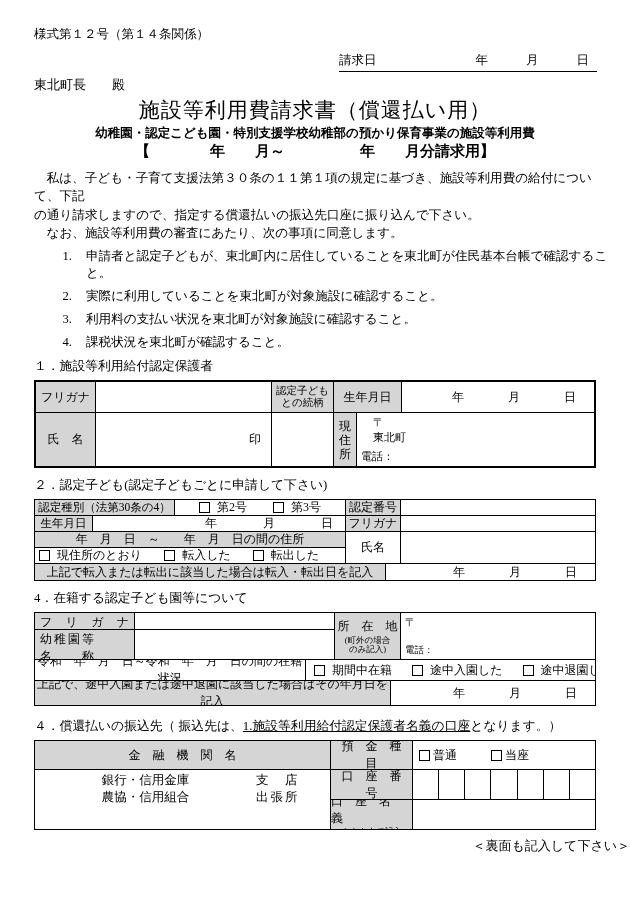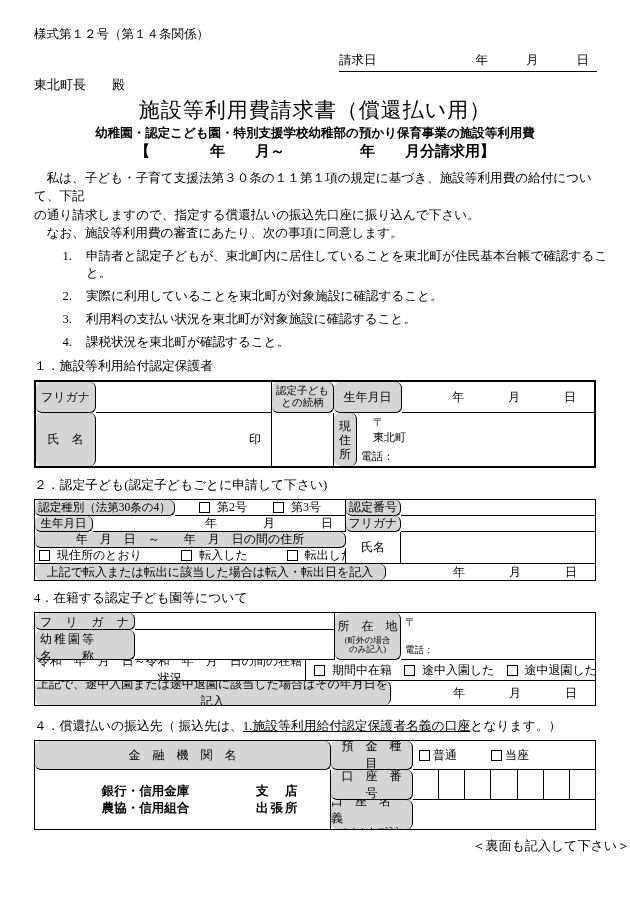--- a/index.html
+++ b/index.html
@@ -22,42 +22,42 @@
   .sec{margin:0 0 5px 34px;font-size:12.8px;}
   .m1{margin-top:7px;} .m2{margin-top:9px;} .m3{margin-top:9px;} .m4{margin-top:12px;}
 
   .t{margin-left:34px;width:562px;display:grid;box-sizing:border-box;border:2px solid #000;background:#fff;}
   .t1{grid-template-columns:60px 176px 62px 23px 45px 1fr;grid-template-rows:31px 53px;}
   .t2{grid-template-columns:58px 82px 171px 40px 15px 1fr;grid-template-rows:repeat(5,16px);border-width:1.5px;}
   .t3{grid-template-columns:100px 171px 29px 56px 10px 1fr;grid-template-rows:17px 30px 21px 24px;border-width:1.5px;}
   .t4{grid-template-columns:296px 82px 1fr;grid-template-rows:29px 30px 29px;border-width:1.5px;}
   .c{border-right:1px solid #000;border-bottom:1px solid #000;box-sizing:border-box;font-size:12px;overflow:hidden;}
   .nr{border-right:none;} .nb{border-bottom:none;}
-  .sh{background:#d5d5d5;border-radius:6px;}
+  .sh{background:#d5d5d5;}
   .cen{display:flex;align-items:center;justify-content:center;text-align:center;}
   .pre{white-space:pre-line;}
   .just{text-align:justify;text-align-last:justify;display:block;padding:1px 5px;box-sizing:border-box;}
   .fs10{font-size:10.5px;line-height:12px;}
   .fs11{font-size:11.5px;}
   .ymd{display:flex;justify-content:flex-end;align-items:center;gap:44px;padding-right:18px;}
   .vert{white-space:pre-line;line-height:14px;font-size:12px;}
   .seal-cell{display:flex;align-items:center;justify-content:flex-end;padding-right:10px;}
   .addr{display:flex;flex-direction:column;font-size:11px;padding:2px 4px 2px 4px;}
   .addr .in{padding-left:12px;}
   .addr .tel{margin-top:auto;}
-  .opts{display:flex;align-items:center;gap:39px;padding-left:8px;white-space:nowrap;}
+  .opts{display:flex;align-items:center;gap:22px;padding-left:8px;white-space:nowrap;}
   .opts.center{justify-content:center;padding-left:0;gap:26px;}
   .opt{display:flex;align-items:center;}
   .cb{display:inline-block;width:9px;height:9px;border:1px solid #000;margin-right:7px;flex:none;}
   .tight .cb{margin-right:3px;}
   .loc{display:flex;flex-direction:column;align-items:center;justify-content:center;gap:1px;}
   .loc .note{font-size:8.5px;line-height:9.5px;text-align:center;white-space:pre-line;}
   .pcell{display:flex;flex-direction:column;font-size:11px;padding:2px 4px;}
   .pcell .tel{margin-top:auto;font-size:9.5px;}
-  .bank{display:flex;flex-direction:column;justify-content:center;padding:2px 0;font-weight:bold;}
+  .bank{display:flex;flex-direction:column;justify-content:flex-start;padding:2px 0;}
   .bankline{display:flex;align-items:center;font-size:12.5px;}
   .bl-main{flex:1;text-align:center;}
   .bl-side{width:62px;text-align:left;padding-right:12px;letter-spacing:2px;}
   .acct-label{display:flex;flex-direction:column;align-items:center;justify-content:center;}
   .acct-label .note{font-size:8.5px;line-height:9px;}
   .boxes{display:flex;padding:0;}
   .box{flex:1;border-left:1px solid #000;}
   .box:first-child{border-left:none;}
   .footer-note{margin-top:7px;text-align:right;font-size:13px;}
   u{text-decoration:underline;}
@@ -200,21 +200,21 @@
     </div>
     <div class="c nr pcell" style="grid-row:span 2">
       <span>〒</span>
       <span class="tel">電話：</span>
     </div>
     <div class="c sh pre" style="letter-spacing:2px;padding:1px 5px;">幼稚園等
 名　　称</div>
     <div class="c" style="grid-column:2/4"></div>
 
     <div class="c cen" style="grid-column:1/3">令和　年　月　日～令和　年　月　日の間の在籍状況</div>
-    <div class="c nr opts" style="grid-column:3/7;gap:12px;">
+    <div class="c nr opts" style="grid-column:3/7;gap:20px;">
       <span class="opt">
           <span class="cb"></span>
           <span>期間中在籍</span>
         </span>
       <span class="opt">
           <span class="cb"></span>
           <span>途中入園した</span>
         </span>
       <span class="opt">
           <span class="cb"></span>

